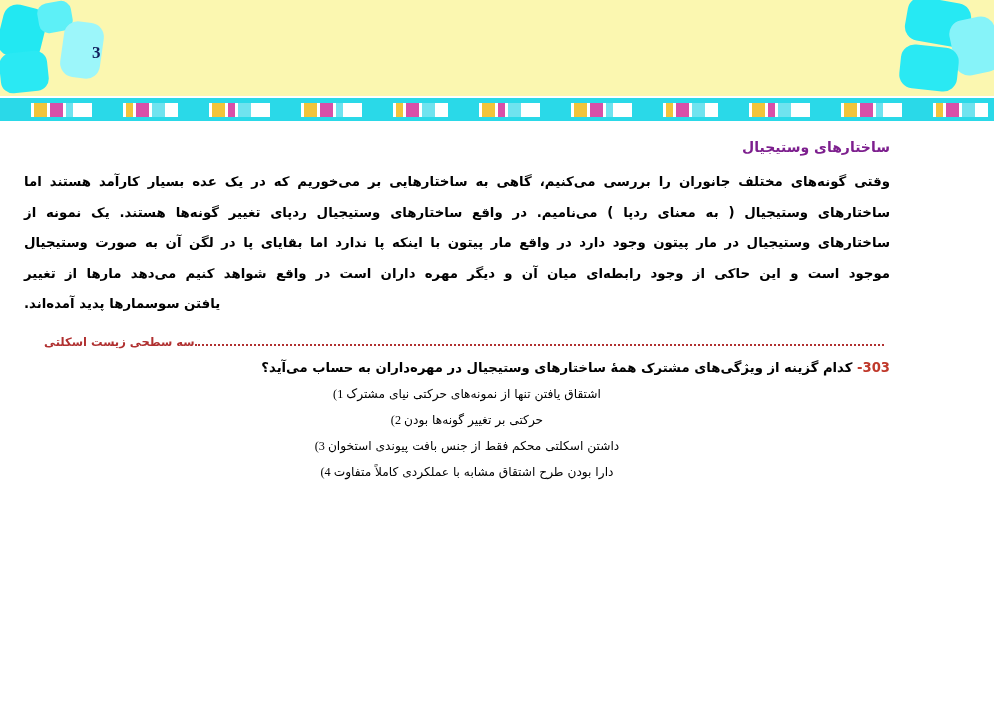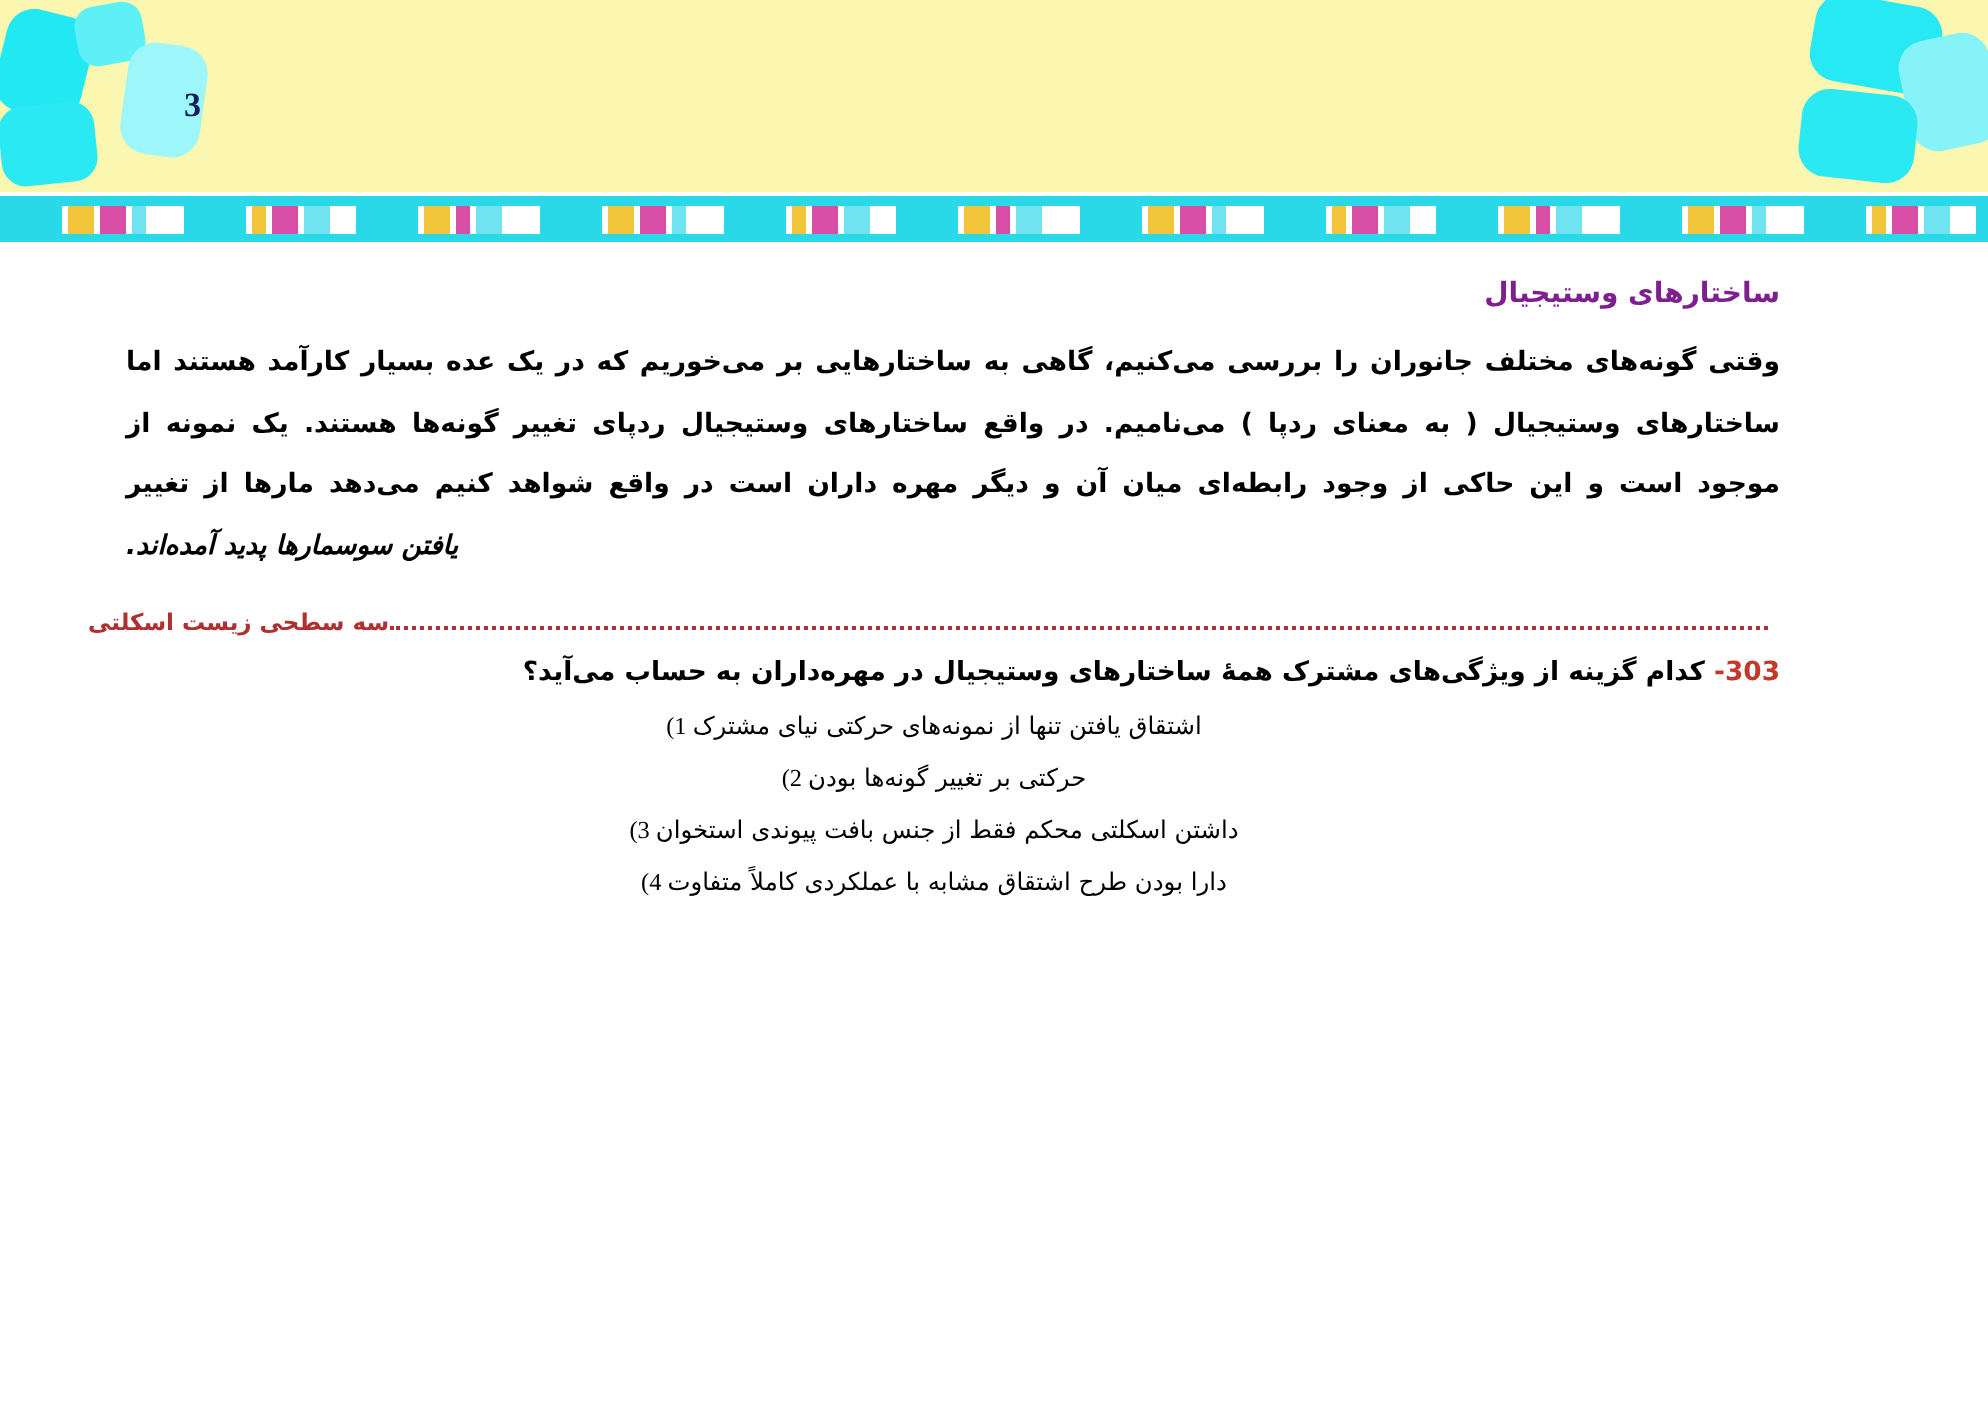--- a/index.html
+++ b/index.html
@@ -102,34 +102,33 @@
     direction: rtl;
   }
   .section-title {
     margin: 17px 44px 0 44px;
     text-align: right;
     font-size: 14px;
     font-weight: bold;
     color: #7d1f8e;
   }
   .paragraph {
-    margin: 12px 44px 0 63px;
+    margin: 12px 44px 0 24px;
     font-size: 13.3px;
     font-weight: bold;
     color: #000000;
     text-align: justify;
     text-align-last: justify;
     line-height: 2.3;
     direction: rtl;
   }
   .paragraph .last-line {
     display: block;
     text-align: right;
     text-align-last: left;
-    font-style: italic;
   }
 
   .divider-row {
     position: relative;
     margin: 14px 44px 0 44px;
     height: 20px;
     display: flex;
     flex-direction: row-reverse;
     align-items: baseline;
     direction: rtl;
@@ -252,20 +251,21 @@
   <div class="bar-bottom"></div>
 </div>
 
 <div class="content">
 
   <div class="section-title">ساختارهای وستیجیال</div>
 
   <div class="paragraph" id="paragraph">
       <div>وقتی گونه‌های مختلف جانوران را بررسی می‌کنیم، گاهی به ساختارهایی بر می‌خوریم که در یک عده بسیار کارآمد هستند اما</div>
       <div>ساختارهای وستیجیال ( به معنای ردپا ) می‌نامیم. در واقع ساختارهای وستیجیال ردپای تغییر گونه‌ها هستند. یک نمونه از</div>
+      <div>ساختارهای وستیجیال در مار پیتون وجود دارد در واقع مار پیتون با اینکه پا ندارد اما بقایای پا در لگن آن به صورت وستیجیال</div>
       <div>موجود است و این حاکی از وجود رابطه‌ای میان آن و دیگر مهره داران است در واقع شواهد کنیم می‌دهد مارها از تغییر</div>
       <div class="last-line">یافتن سوسمارها پدید آمده‌اند.</div>
     </div>
 
   <div class="divider-row">
     <div class="divider-label">سه سطحی زیست اسکلتی</div>
     <div class="divider-dots"></div>
   </div>
 
   <div class="question">

